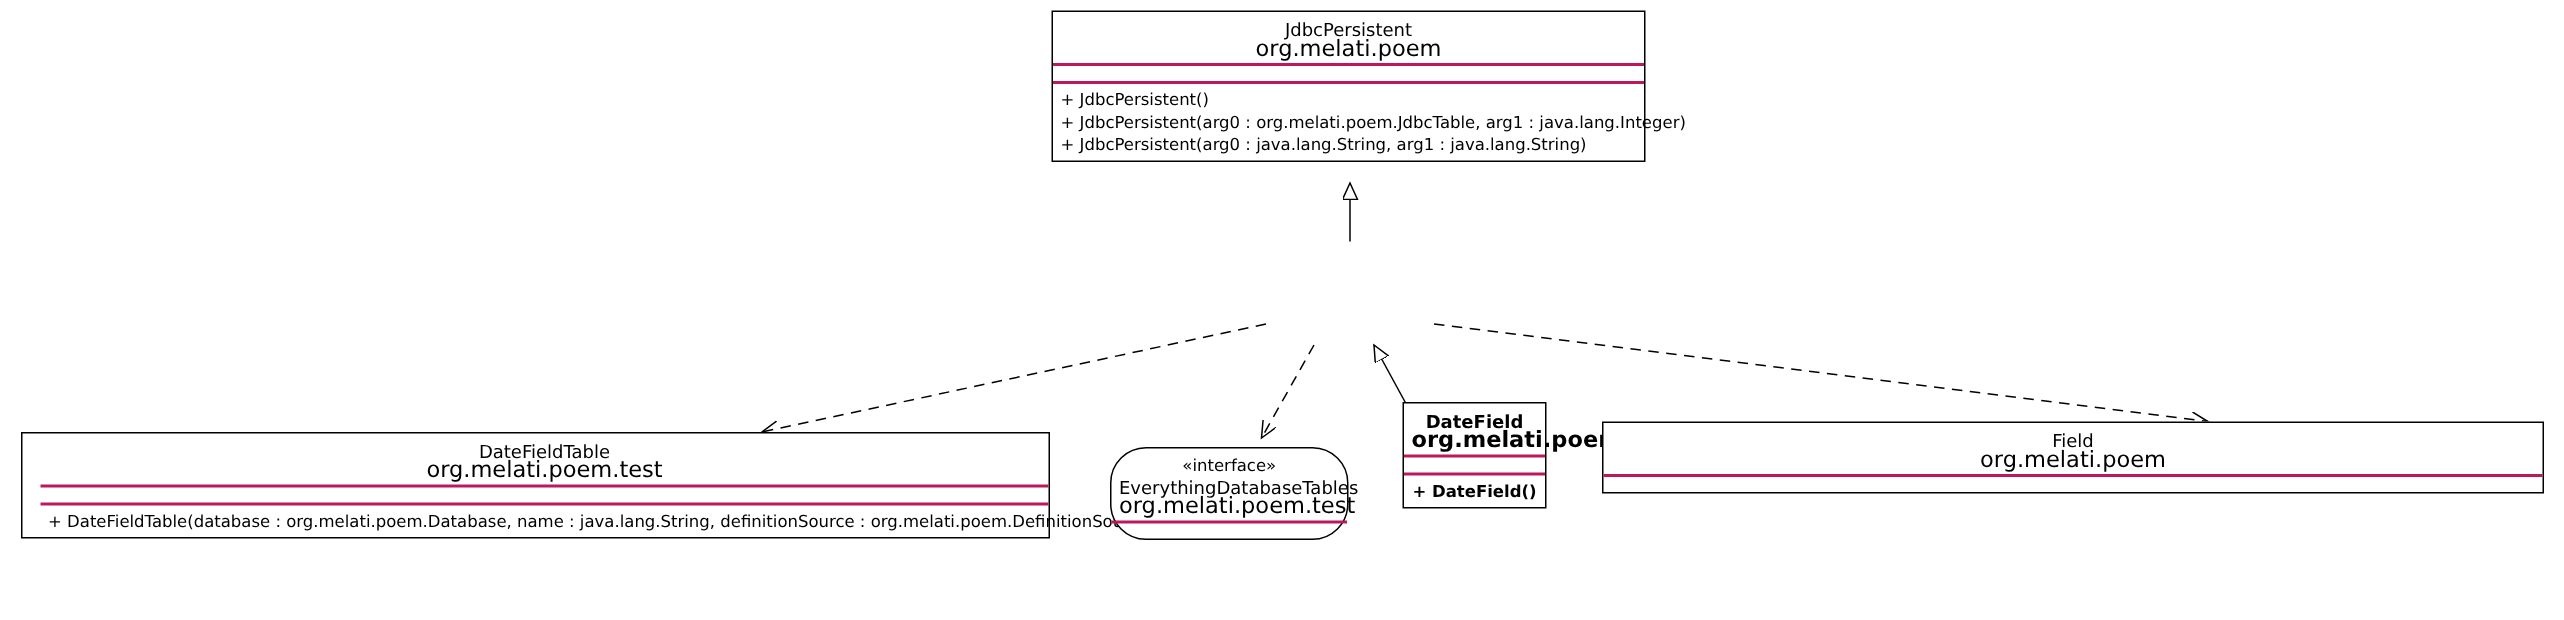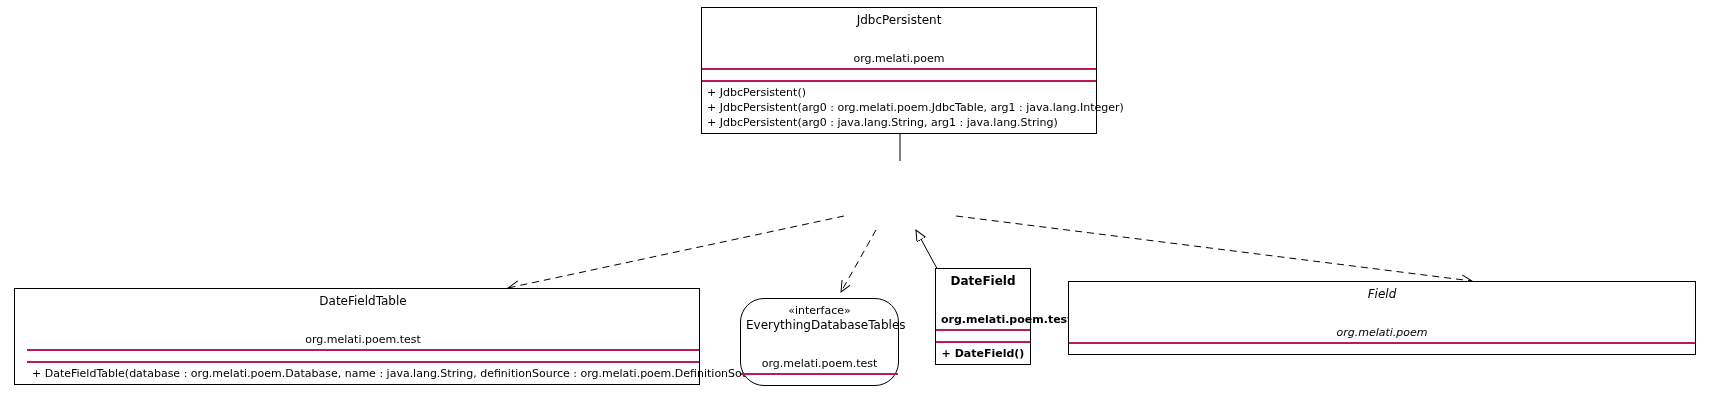--- a/index.html
+++ b/index.html
@@ -58,24 +58,23 @@
   }
   .cls-name.italic {
     font-style: italic;
     font-weight: normal;
   }
   .cls-stereotype {
     font-size: 11px;
     line-height: 14px;
   }
   .cls-pkg {
-    font-size: 11px;
+    font-size: 15px;
     line-height: 11px;
     color: #000000;
-    margin-top: 26px;
   }
   .attrs {
     min-height: 12px;
     height: 12px;
     padding: 0;
   }
   .ops {
     font-size: 11px;
     line-height: 15px;
     white-space: nowrap;
@@ -85,21 +84,21 @@
   }
   .ops.center {
     text-align: center;
   }
   
   #cls-jdbcpersistent { left: 701px;  top: 7px;   width: 396px; }
   #cls-datefieldbase  { left: 845px;  top: 162px; width: 110px; }
   #cls-datefieldtable { left: 14px;   top: 288px; width: 686px; padding-left: 12px; }
   #cls-everything     { left: 740px;  top: 298px; width: 159px; border-radius: 24px; }
   #cls-datefield      { left: 935px;  top: 268px; width: 96px; font-weight: bold;  }
-  #cls-field          { left: 1068px; top: 281px; width: 628px; font-style: italic; }
+  #cls-field          { left: 1068px; top: 281px; width: 628px; }
 </style>
 </head>
 <body>
 
 <div id="diagram">
 
   <svg class="edges" viewBox="0 0 1709 413">
     <defs>
       <marker id="hollow-tri" markerWidth="14" markerHeight="14" refX="11" refY="5" orient="auto" markerUnits="userSpaceOnUse">
         <path d="M0,0 L11,5 L0,10 z" fill="#ffffff" stroke="#000000" stroke-width="1"></path>

